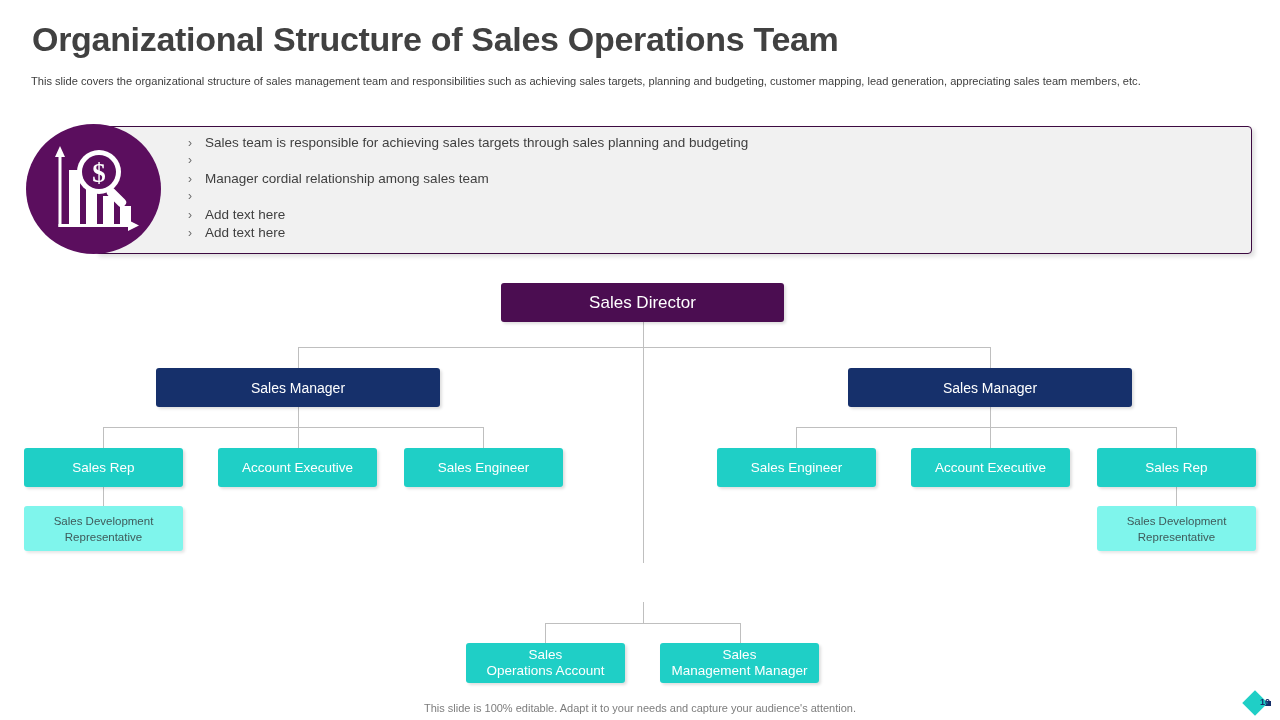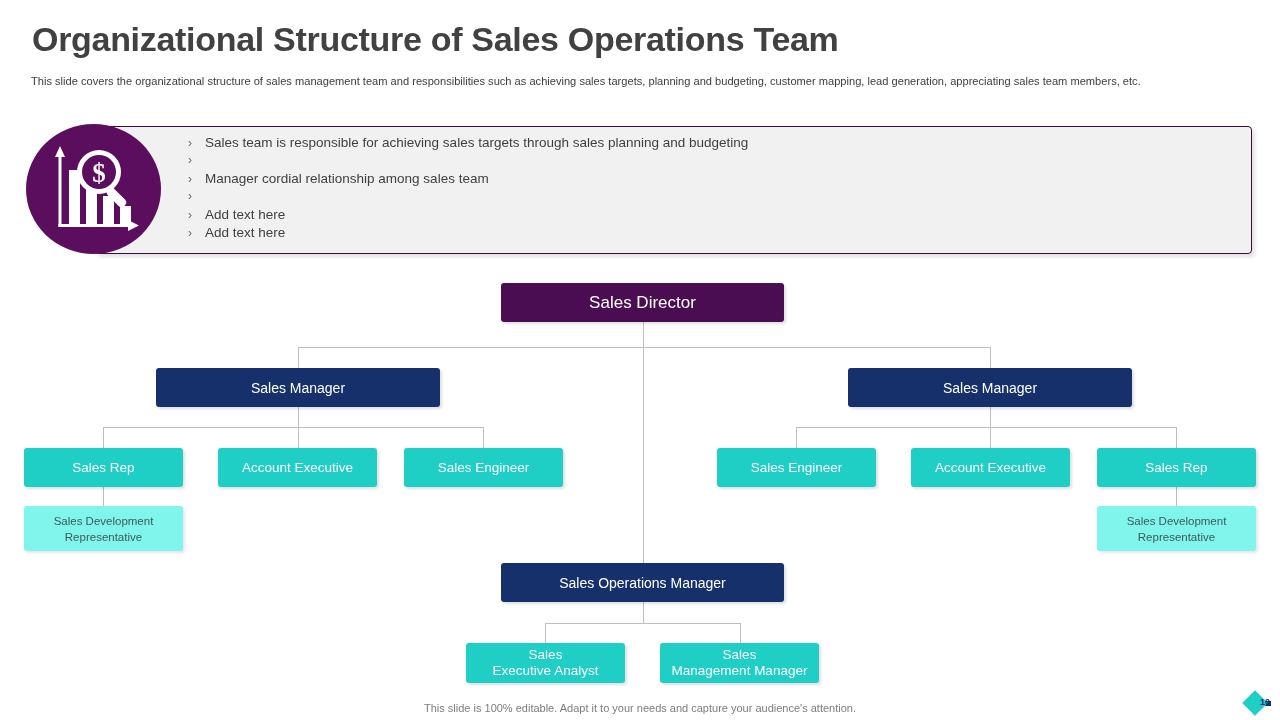--- a/index.html
+++ b/index.html
@@ -281,31 +281,30 @@
   <div class="node node-teal" style="left:1097px; top:448px; width:159px; height:39px;">Sales Rep</div>
 
   <div class="connector v-line" style="left:1176px; top:487px; height:19px;"></div>
   <div class="node node-mint node-two-line" style="left:1097px; top:506px; width:159px; height:45px;">
     <div>
       <div>Sales Development</div>
       <div>Representative</div>
     </div>
   </div>
 
-  <div class="node node-manager" style="left:501px; top:563px; width:283px; height:39px;">Sales Operations Manager</div>
 
   <div class="connector v-line" style="left:643px; top:602px; height:21px;"></div>
   <div class="connector h-line" style="left:545px; top:623px; width:196px;"></div>
   <div class="connector v-line" style="left:545px; top:623px; height:20px;"></div>
   <div class="connector v-line" style="left:740px; top:623px; height:20px;"></div>
 
   <div class="node node-teal node-two-line" style="left:466px; top:643px; width:159px; height:40px;">
     <div>
       <div>Sales</div>
-      <div>Executive Analyst</div>
+      <div>Operations Account</div>
     </div>
   </div>
   <div class="node node-teal node-two-line" style="left:660px; top:643px; width:159px; height:40px;">
     <div>
       <div>Sales</div>
       <div>Management Manager</div>
     </div>
   </div>
 </div>
 

